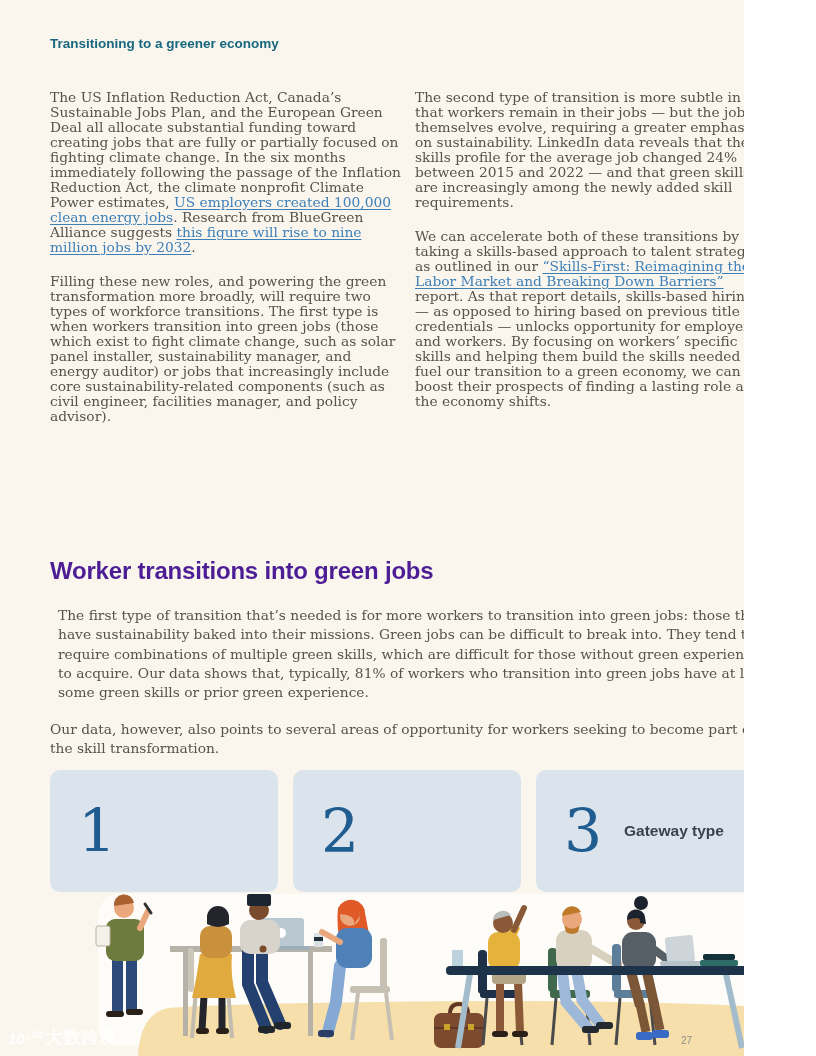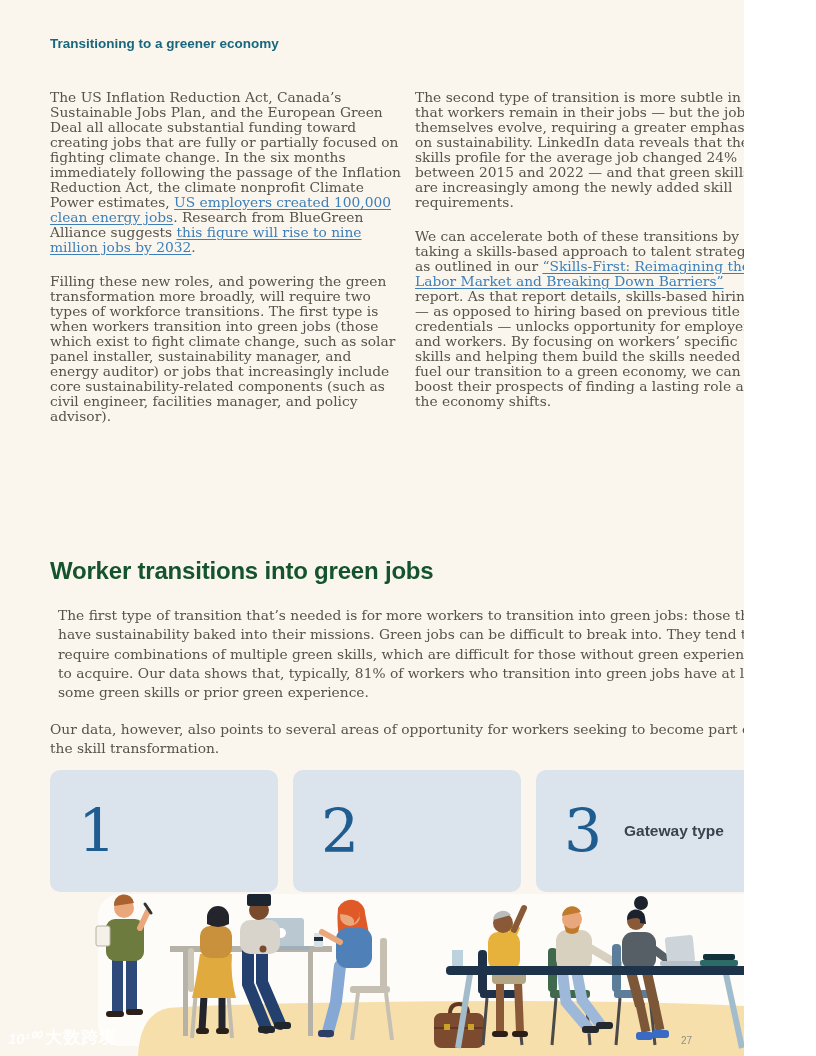--- a/index.html
+++ b/index.html
@@ -20,21 +20,21 @@
     position: absolute; top: 90px; left: 50px; width: 716px;
     display: flex; gap: 14px;
     color: #56534c; font-size: 13.8px; line-height: 15px;
   }
   .col { width: 351px; }
   .col p { margin: 0 0 19px 0; }
   a.link { color: #3d7fb8; text-decoration: underline; text-underline-offset: 2px; cursor: pointer; }
   .section-heading {
     position: absolute; top: 541px; left: 50px;
     font-family: "Liberation Sans", sans-serif;
-    font-weight: 700; font-size: 24px; color: #14532d; letter-spacing: -0.2px;
+    font-weight: 700; font-size: 24px; color: #4c1d95; letter-spacing: -0.2px;
   }
   .wide {
     position: absolute; left: 50px; width: 716px;
     color: #56534c; font-size: 13.8px; line-height: 19.4px;
   }
   .wide1 { top: 592px; margin-left: 8px; }
   .wide2 { top: 706px; }
   .cards {
     position: absolute; top: 770px; left: 50px; width: 716px;
     display: flex; gap: 15px;

